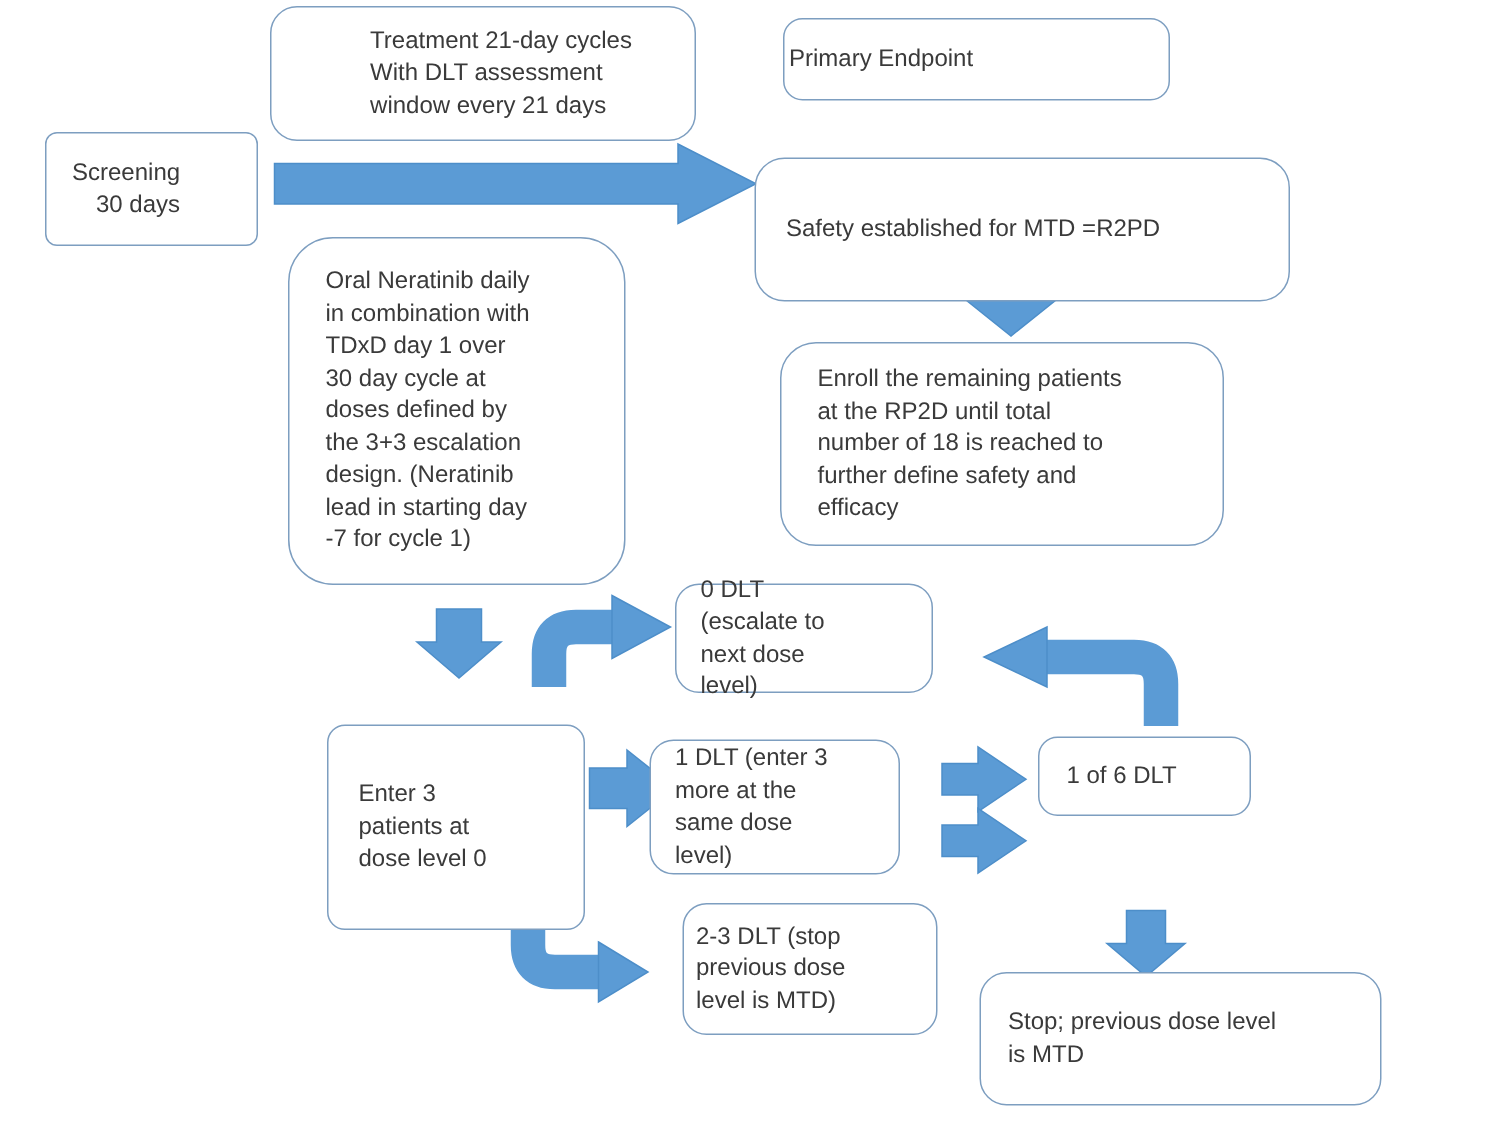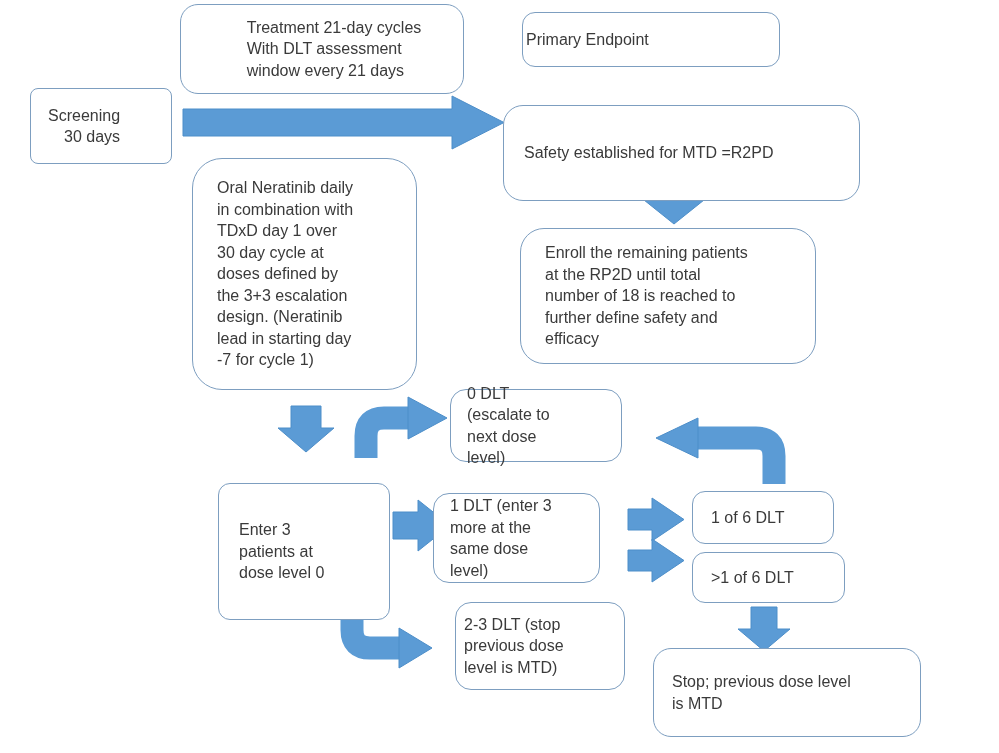--- a/index.html
+++ b/index.html
@@ -134,23 +134,20 @@
     <span class="txt">1 DLT (enter 3
 more at the
 same dose
 level)</span>
   </div>
 
   <div class="node" id="n-1of6">
     <span class="txt">1 of 6 DLT</span>
   </div>
 
-  <div class="node" id="n-gt1of6">
-    <span class="txt">&gt;1 of 6 DLT</span>
-  </div>
 
   <div class="node" id="n-dlt23">
     <span class="txt">2-3 DLT (stop
 previous dose
 level is MTD)</span>
   </div>
 
   <div class="node" id="n-stop">
     <span class="txt">Stop; previous dose level
 is MTD</span>

